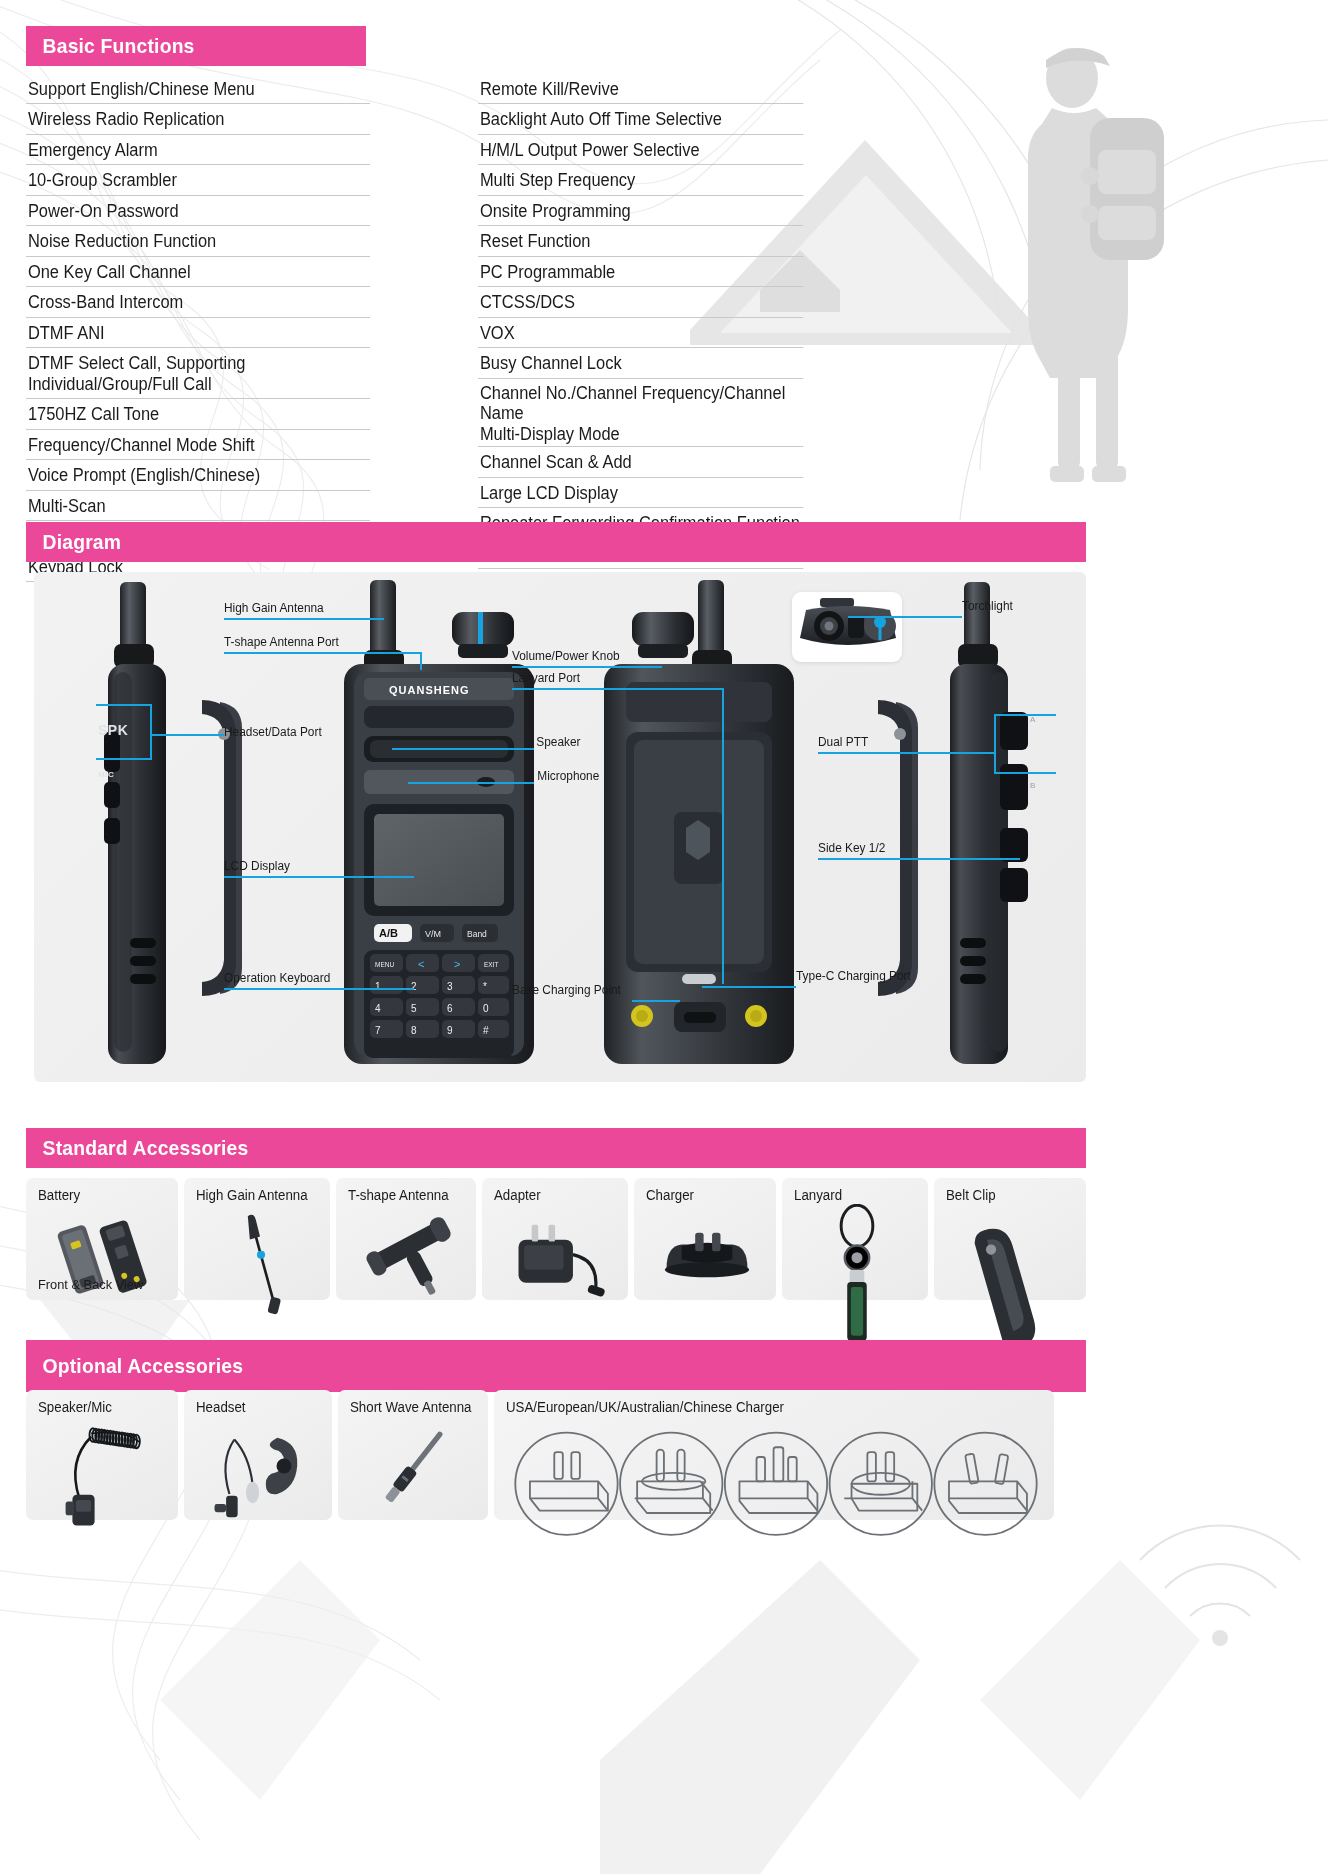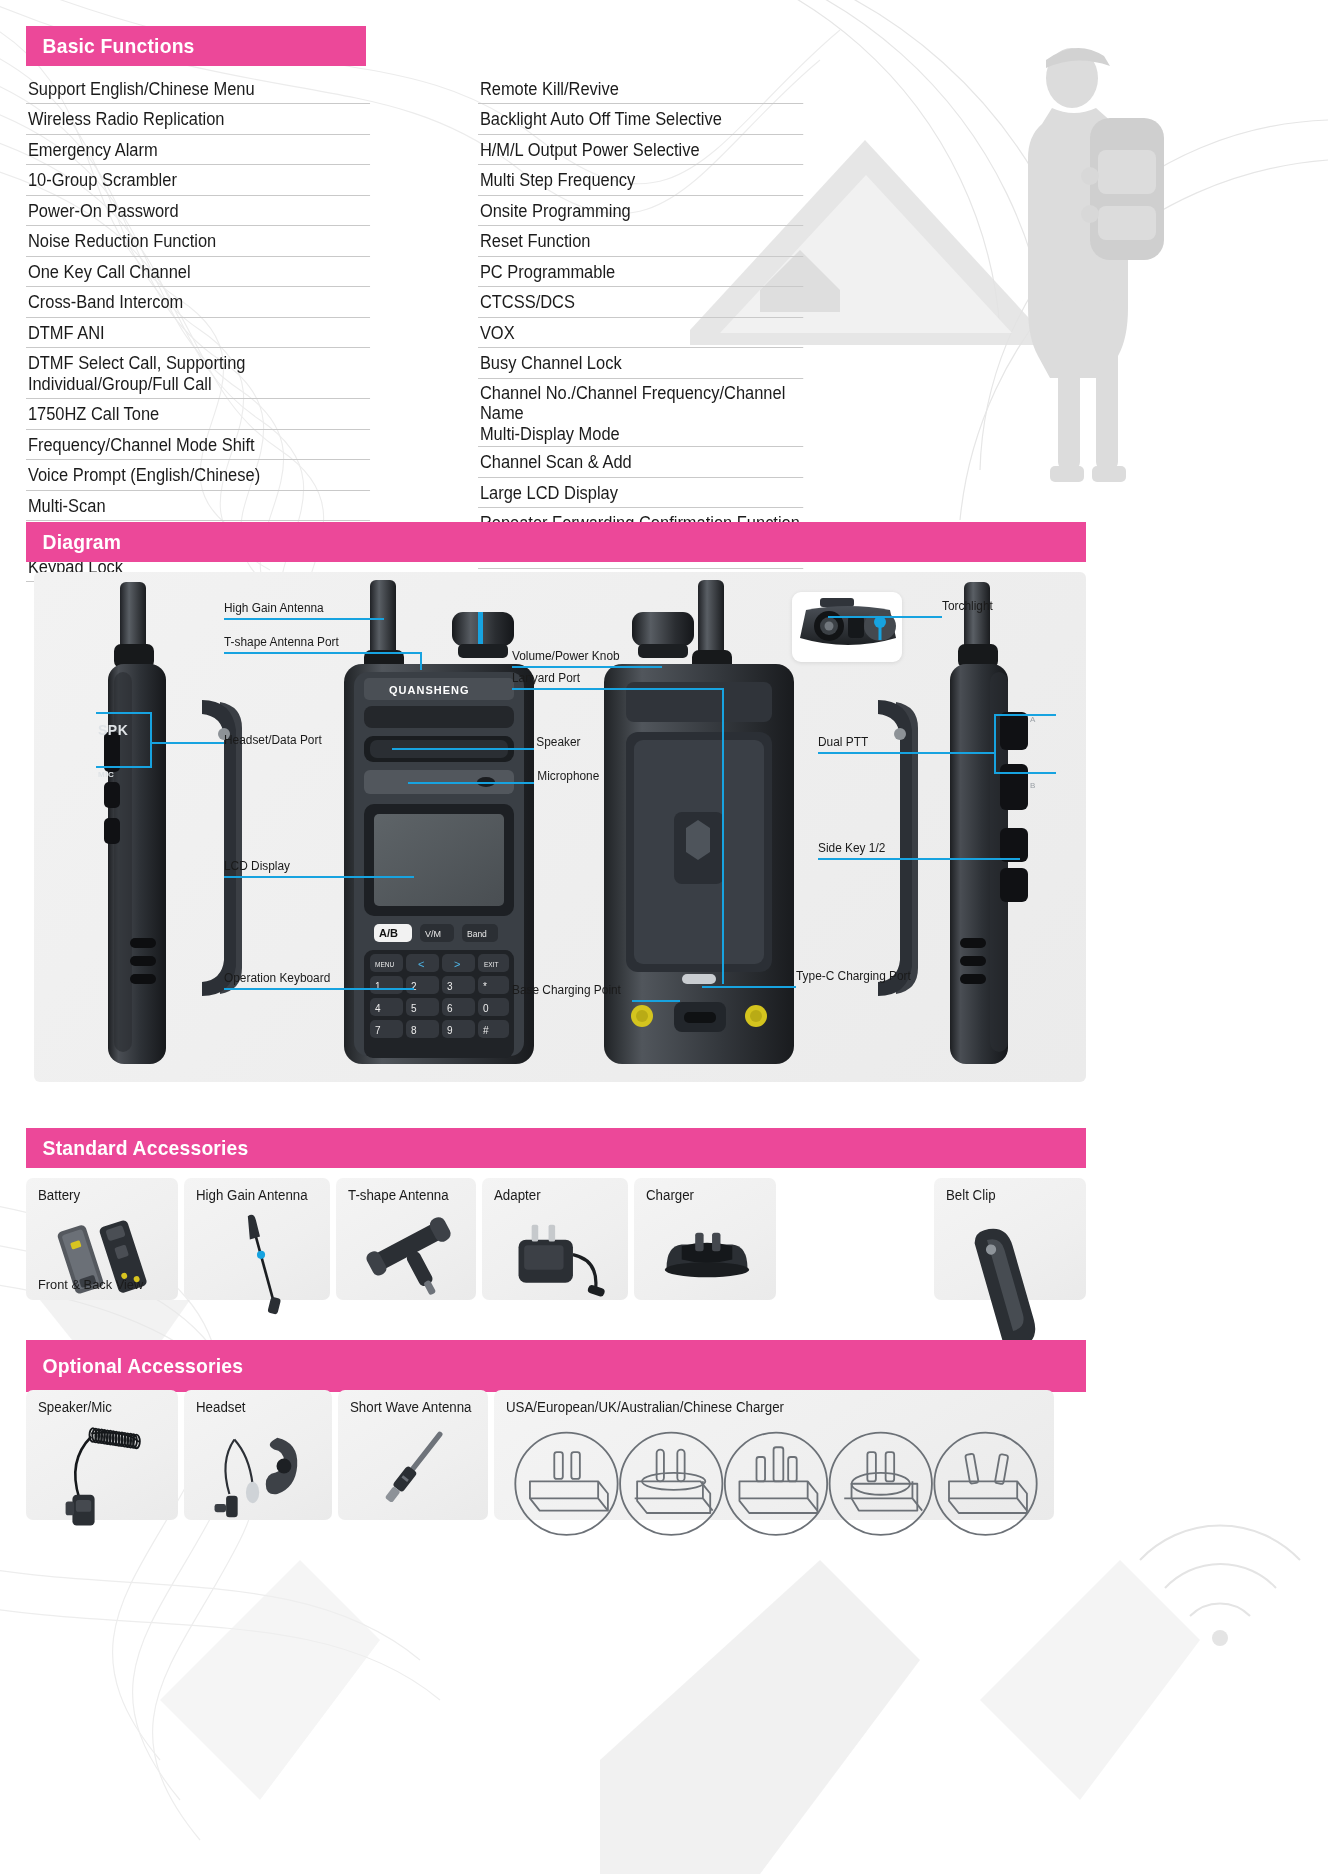--- a/index.html
+++ b/index.html
@@ -449,21 +449,21 @@
 
     <div class="callout" style="left:190px; top:30px;">
       <div class="callout-label">High Gain Antenna</div>
       <div class="lead" style="left:0; top:16px; width:160px;"></div>
     </div>
     <div class="callout" style="left:190px; top:64px;">
       <div class="callout-label">T-shape Antenna Port</div>
       <div class="lead" style="left:0; top:16px; width:198px;"></div>
       <div class="lead-v" style="left:196px; top:16px; height:18px;"></div>
     </div>
-    <div class="callout" style="left:190px; top:162px;">
+    <div class="callout" style="left:190px; top:154px;">
       <div class="callout-label">Headset/Data Port</div>
       <div class="lead" style="left:-74px; top:8px; width:74px;"></div>
       <div class="lead-v" style="left:-74px; top:-22px; height:30px;"></div>
       <div class="lead" style="left:-128px; top:-22px; width:54px;"></div>
       <div class="lead-v" style="left:-74px; top:8px; height:26px;"></div>
       <div class="lead" style="left:-128px; top:32px; width:54px;"></div>
     </div>
     <div class="callout" style="left:190px; top:288px;">
       <div class="callout-label">LCD Display</div>
       <div class="lead" style="left:0; top:16px; width:190px;"></div>
@@ -493,21 +493,21 @@
 
     <div class="callout" style="left:478px; top:412px;">
       <div class="callout-label">Base Charging Point</div>
       <div class="lead" style="left:120px; top:16px; width:48px;"></div>
     </div>
     <div class="callout" style="left:762px; top:398px;">
       <div class="callout-label">Type-C Charging Port</div>
       <div class="lead" style="left:-94px; top:16px; width:94px;"></div>
     </div>
 
-    <div class="callout" style="left:908px; top:28px;">
+    <div class="callout" style="left:928px; top:28px;">
       <div class="callout-label">Torchlight</div>
       <div class="lead" style="left:-62px; top:16px; width:62px;"></div>
       <div class="lead" style="left:-114px; top:16px; width:52px;"></div>
     </div>
 
     <div class="callout" style="left:784px; top:164px;">
       <div class="callout-label">Dual PTT</div>
       <div class="lead" style="left:0; top:16px; width:178px;"></div>
       <div class="lead-v" style="left:176px; top:-22px; height:60px;"></div>
       <div class="lead" style="left:176px; top:-22px; width:62px;"></div>
@@ -581,20 +581,32 @@
       <div class="acc-card" style="left: 608px; top: 0px; width: 142px; height: 122px;">
         <div class="acc-art" style="inset: 26px 10px 8px 14px;">
       <svg viewBox="0 0 140 100">
         <path d="M22 76 q0 -26 18 -28 l60 0 q18 2 18 28 q-48 14 -96 0 z" fill="#2b2f34"></path>
         <path d="M40 50 q30 -8 60 0 l0 16 q-30 8 -60 0 z" fill="#15181b"></path>
         <rect x="56" y="34" width="10" height="22" rx="3" fill="#44484e"></rect>
         <rect x="76" y="34" width="10" height="22" rx="3" fill="#44484e"></rect>
         <ellipse cx="70" cy="78" rx="50" ry="9" fill="#1a1d20"></ellipse>
       </svg></div>
         <div class="acc-label">Charger</div>
+      </div>
+      <div class="acc-card" style="left: 756px; top: 0px; width: 146px; height: 122px;">
+        <div class="acc-art" style="inset: 26px 10px 8px 14px;">
+      <svg viewBox="0 0 100 120">
+        <ellipse cx="50" cy="18" rx="13" ry="17" fill="none" stroke="#1b1e21" stroke-width="2.4"></ellipse>
+        <circle cx="50" cy="44" r="10" fill="#d7dадв" stroke="#55595f" stroke-width="2"></circle>
+        <circle cx="50" cy="44" r="4.5" fill="#9aa0a6"></circle>
+        <rect x="44" y="54" width="12" height="12" rx="2" fill="#c9cdd1"></rect>
+        <rect x="42" y="64" width="16" height="48" rx="3" fill="#1d2a22"></rect>
+        <rect x="45" y="68" width="10" height="40" rx="2" fill="#2f6b44"></rect>
+      </svg></div>
+        <div class="acc-label">Lanyard</div>
       </div>
       <div class="acc-card" style="left: 908px; top: 0px; width: 152px; height: 122px;">
         <div class="acc-art" style="inset: 26px 10px 8px 14px;">
       <svg viewBox="0 0 100 120">
         <g transform="rotate(-16 50 60)">
           <path d="M40 16 q18 0 18 18 l0 60 q0 18 -18 18 q-8 0 -10 -8 l0 -80 q2 -8 10 -8 z" fill="#2b2f34"></path>
           <path d="M40 24 q11 0 11 11 l0 52 q0 11 -11 11 z" fill="#474c52"></path>
           <circle cx="41" cy="32" r="4" fill="#8e949a"></circle>
         </g>
       </svg></div>

